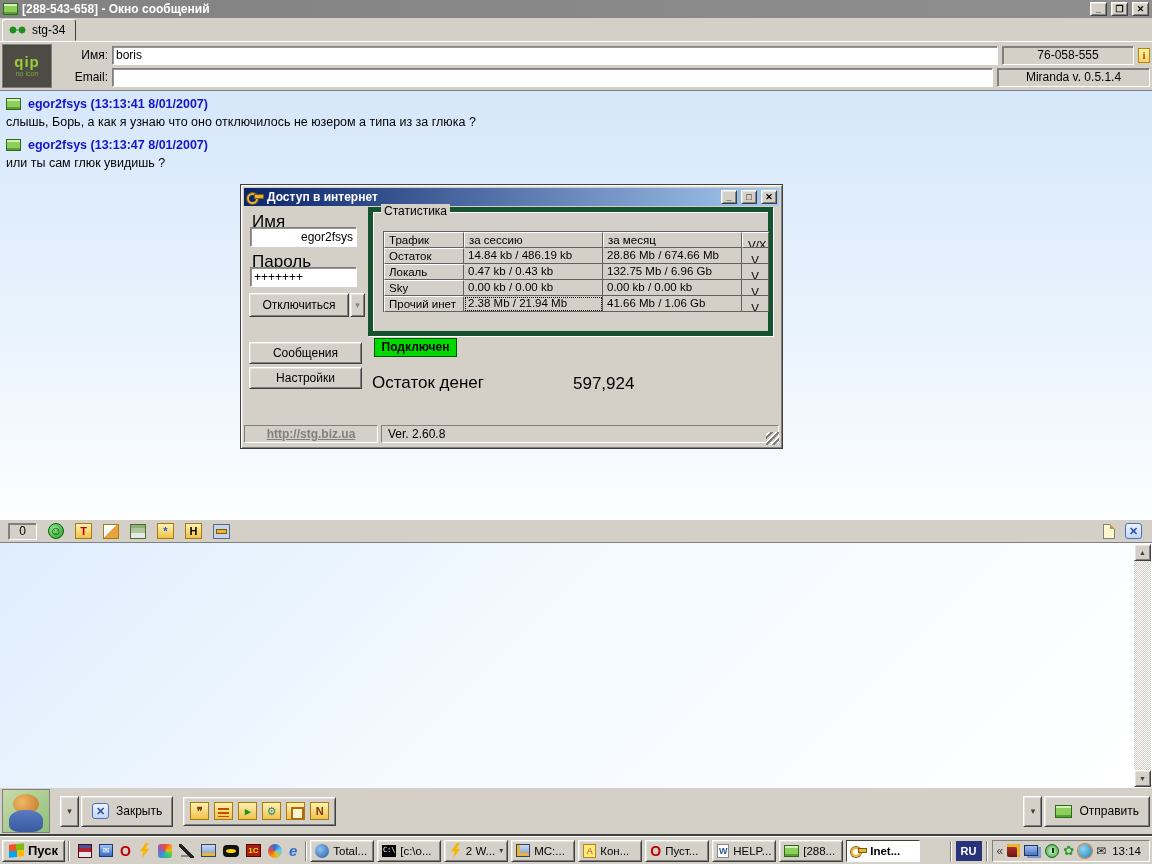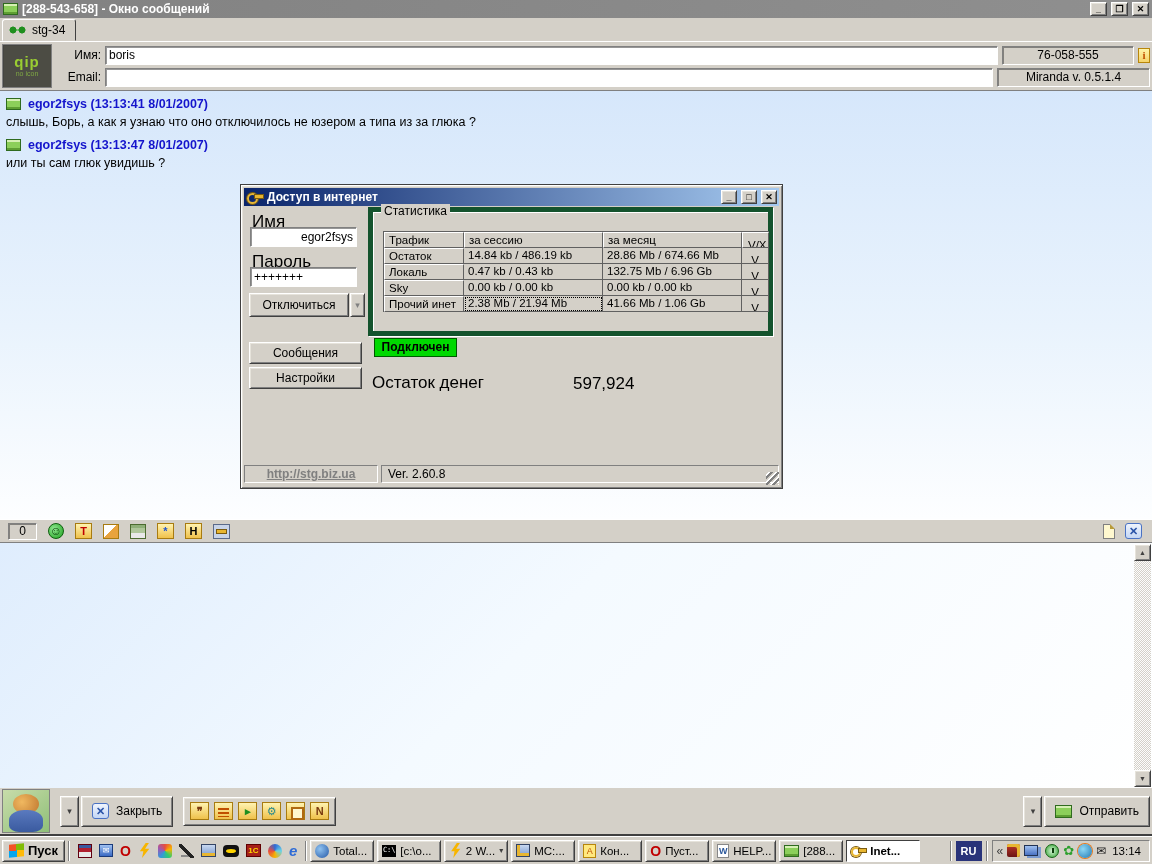--- a/index.html
+++ b/index.html
@@ -34,21 +34,21 @@
     border-bottom:1px solid #FFFFFF; display:flex; align-items:flex-end; padding-left:2px; }
   .tab { height:22px; padding:0 10px 0 6px; display:flex; align-items:center; gap:6px;
     background:#D4D0C8; border:1px solid; border-color:#FFFFFF #404040 #D4D0C8 #FFFFFF;
     border-radius:3px 3px 0 0; font-size:12px; }
   .ic-glasses { width:17px; height:12px; flex:none;
     background:radial-gradient(circle at 4px 6px,#1F8F1F 3.2px,transparent 3.8px),
                radial-gradient(circle at 13px 6px,#1F8F1F 3.2px,transparent 3.8px),
                linear-gradient(#7CC77C,#7CC77C) 4px 5px/9px 2px no-repeat; }
 
   
-  .contact { height:48px; background:#D4D0C8; flex:none; display:flex; padding:2px; gap:9px; }
+  .contact { height:48px; background:#D4D0C8; flex:none; display:flex; padding:2px; gap:16px; }
   .avatar { width:50px; height:44px; background:#4C4C44; border:1px solid #808080;
     display:flex; flex-direction:column; align-items:center; justify-content:center; flex:none; }
   .avatar .q1 { color:#9ACD32; font-weight:bold; font-size:15px; line-height:15px; letter-spacing:1px; }
   .avatar .q2 { color:#7FA843; font-size:7px; line-height:9px; }
   .c-rows { flex:1; display:flex; flex-direction:column; justify-content:center; gap:3px; }
   .c-row { display:flex; align-items:center; height:19px; gap:4px; }
   .c-lbl { width:40px; text-align:right; flex:none; }
   .c-input { flex:1; height:19px; background:#fff; font:12px "Liberation Sans",sans-serif; padding:0 3px; }
   .c-box { height:19px; display:flex; align-items:center; justify-content:center; background:#D4D0C8; flex:none; }
   .ic-info { width:12px; height:15px; background:linear-gradient(#FFF4A8,#F5D36A);
@@ -58,21 +58,21 @@
   
   .chat { height:429px; flex:none; position:relative; border-top:1px solid #808080;
     background:linear-gradient(to bottom,#D6E7FB 0%,#E9F3FD 55%,#FDFEFF 100%);
     padding:4px 6px; overflow:hidden; }
   .msg { margin-bottom:7px; }
   .msg-head { display:flex; align-items:center; gap:7px; height:17px; }
   .msg-head .hdr { color:#1414CC; font-weight:bold; font-size:12.5px; }
   .msg-text { font-size:12.5px; margin:3px 0 0 0; }
 
   
-  .dlg { position:absolute; left:240px; top:184px; width:543px; height:305px; z-index:5;
+  .dlg { position:absolute; left:240px; top:184px; width:543px; height:265px; z-index:5;
     background:#D4D0C8; border:1px solid #404040;
     box-shadow:inset 1px 1px 0 #FFFFFF, inset -1px -1px 0 #808080, inset 2px 2px 0 #E6E3DB; }
   .dlg-title { position:absolute; left:3px; right:3px; top:3px; height:18px;
     background:linear-gradient(to right,#0A246A,#A6CAF0); display:flex; align-items:center;
     padding:0 2px 0 3px; gap:4px; }
   .dlg-title .t-text { color:#fff; font-weight:bold; font-size:12px; }
   .dtbtn { width:16px; height:14px; font-size:9px; line-height:11px; text-align:center; font-weight:bold; padding:0; }
   .ic-key { width:16px; height:10px; position:relative; flex:none; }
   .ic-key::before { content:""; position:absolute; left:0; top:1px; width:7px; height:7px;
     border:2px solid #E8B631; border-radius:50%; box-shadow:0 0 0 1px #7A5B10; }

